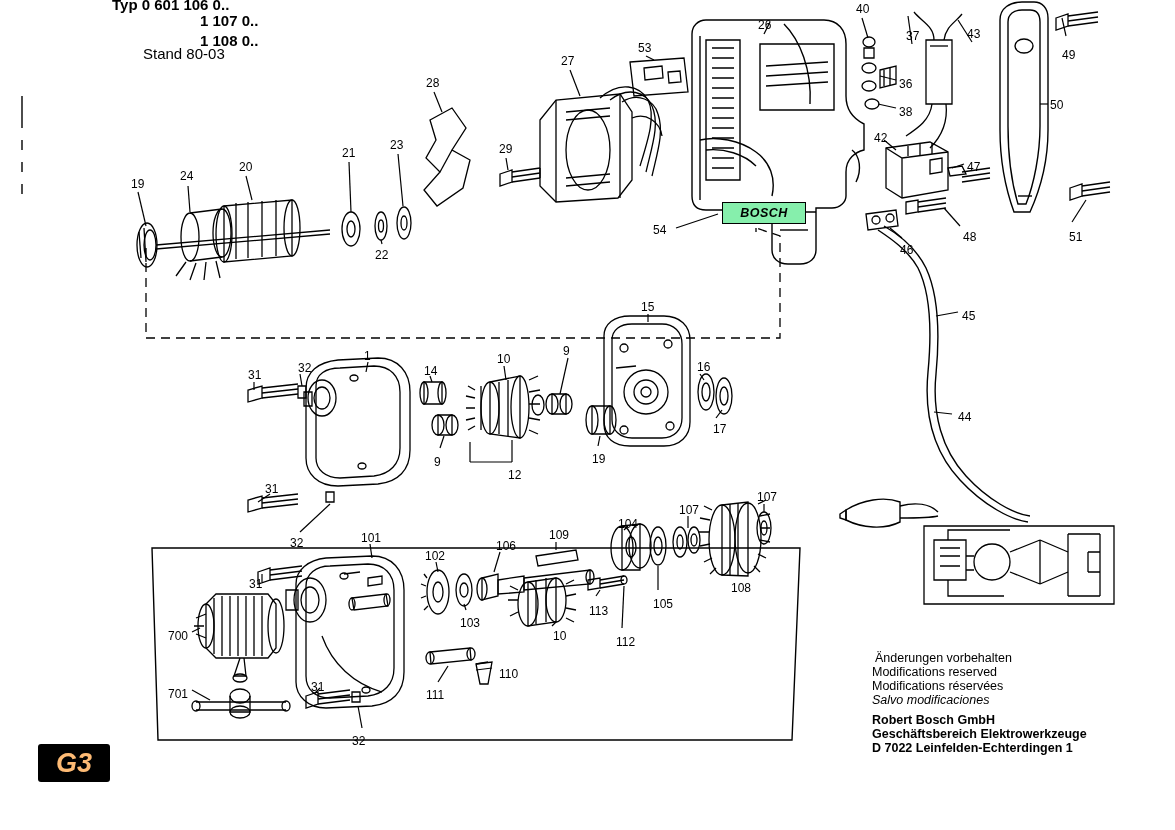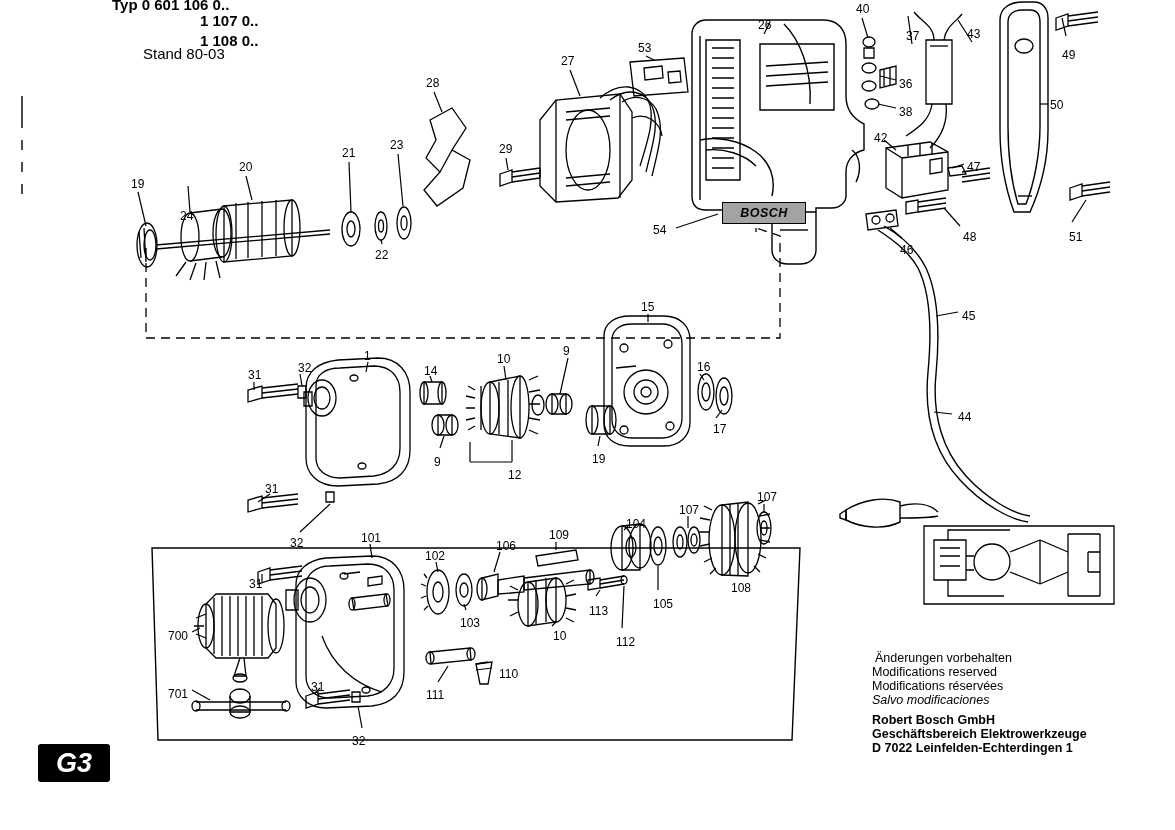--- a/index.html
+++ b/index.html
@@ -12,27 +12,27 @@
     overflow:hidden;
   }
   #sheet{position:absolute;left:0;top:0;width:1175px;height:830px;}
   .lbl{position:absolute;font-size:12px;line-height:15px;white-space:nowrap;}
   .hdr{position:absolute;font-size:15px;line-height:17px;white-space:nowrap;}
   .hdr.b{font-weight:bold;}
   .foot{position:absolute;font-size:12.5px;line-height:14.5px;white-space:nowrap;}
   .foot.b{font-weight:bold;}
   .g3{
     position:absolute;left:38px;top:744px;width:72px;height:38px;
-    background:#000;color:#ffffff;font-weight:bold;font-style:italic;
+    background:#000;color:#fdba74;font-weight:bold;font-style:italic;
     font-size:27px;line-height:38px;text-align:center;border-radius:3px;
     font-family:"Liberation Sans", sans-serif;
   }
   .bosch{
     position:absolute;left:722px;top:202px;width:82px;height:20px;
-    border:1.6px solid #000;background:#a3a3a3;
+    border:1.6px solid #000;background:#86efac;
     font-size:12.5px;font-weight:bold;font-style:italic;
     text-align:center;line-height:20px;letter-spacing:.5px;
   }
   svg{position:absolute;left:0;top:0;}
   .ln{stroke:#000;fill:none;}
 </style>
 </head>
 <body>
 
 <svg id="sheet" width="1175" height="830">
@@ -489,21 +489,21 @@
 <div class="foot" style="left:875px;top:651px;">Änderungen vorbehalten</div>
 <div class="foot" style="left:872px;top:665px;">Modifications reserved</div>
 <div class="foot" style="left:872px;top:679px;">Modifications réservées</div>
 <div class="foot" style="left:872px;top:693px;font-style:italic;">Salvo modificaciones</div>
 <div class="foot b" style="left:872px;top:713px;">Robert Bosch GmbH</div>
 <div class="foot b" style="left:872px;top:727px;">Geschäftsbereich Elektrowerkzeuge</div>
 <div class="foot b" style="left:872px;top:741px;">D 7022 Leinfelden-Echterdingen 1</div>
 
 <div id="callout-layer">
     <div class="lbl" style="left: 131px; top: 177px;">19</div>
-    <div class="lbl" style="left: 180px; top: 169px; margin-top: 40px;">24</div>
+    <div class="lbl" style="left: 180px; top: 169px;">24</div>
     <div class="lbl" style="left: 239px; top: 160px;">20</div>
     <div class="lbl" style="left: 342px; top: 146px;">21</div>
     <div class="lbl" style="left: 390px; top: 138px;">23</div>
     <div class="lbl" style="left: 375px; top: 248px;">22</div>
     <div class="lbl" style="left: 426px; top: 76px;">28</div>
     <div class="lbl" style="left: 499px; top: 142px;">29</div>
     <div class="lbl" style="left: 561px; top: 54px;">27</div>
     <div class="lbl" style="left: 638px; top: 41px;">53</div>
     <div class="lbl" style="left: 758px; top: 18px;">26</div>
     <div class="lbl" style="left: 856px; top: 2px;">40</div>
@@ -534,21 +534,21 @@
     <div class="lbl" style="left: 508px; top: 468px;">12</div>
     <div class="lbl" style="left: 592px; top: 452px;">19</div>
     <div class="lbl" style="left: 265px; top: 482px;">31</div>
     <div class="lbl" style="left: 290px; top: 536px;">32</div>
     <div class="lbl" style="left: 361px; top: 531px;">101</div>
     <div class="lbl" style="left: 249px; top: 577px;">31</div>
     <div class="lbl" style="left: 425px; top: 549px;">102</div>
     <div class="lbl" style="left: 460px; top: 616px;">103</div>
     <div class="lbl" style="left: 496px; top: 539px;">106</div>
     <div class="lbl" style="left: 549px; top: 528px;">109</div>
-    <div class="lbl" style="left: 618px; top: 517px; margin-left: 8px;">104</div>
+    <div class="lbl" style="left: 618px; top: 517px;">104</div>
     <div class="lbl" style="left: 679px; top: 503px;">107</div>
     <div class="lbl" style="left: 757px; top: 490px;">107</div>
     <div class="lbl" style="left: 653px; top: 597px;">105</div>
     <div class="lbl" style="left: 731px; top: 581px;">108</div>
     <div class="lbl" style="left: 589px; top: 604px;">113</div>
     <div class="lbl" style="left: 616px; top: 635px;">112</div>
     <div class="lbl" style="left: 553px; top: 629px;">10</div>
     <div class="lbl" style="left: 168px; top: 629px;">700</div>
     <div class="lbl" style="left: 168px; top: 687px;">701</div>
     <div class="lbl" style="left: 499px; top: 667px;">110</div>

